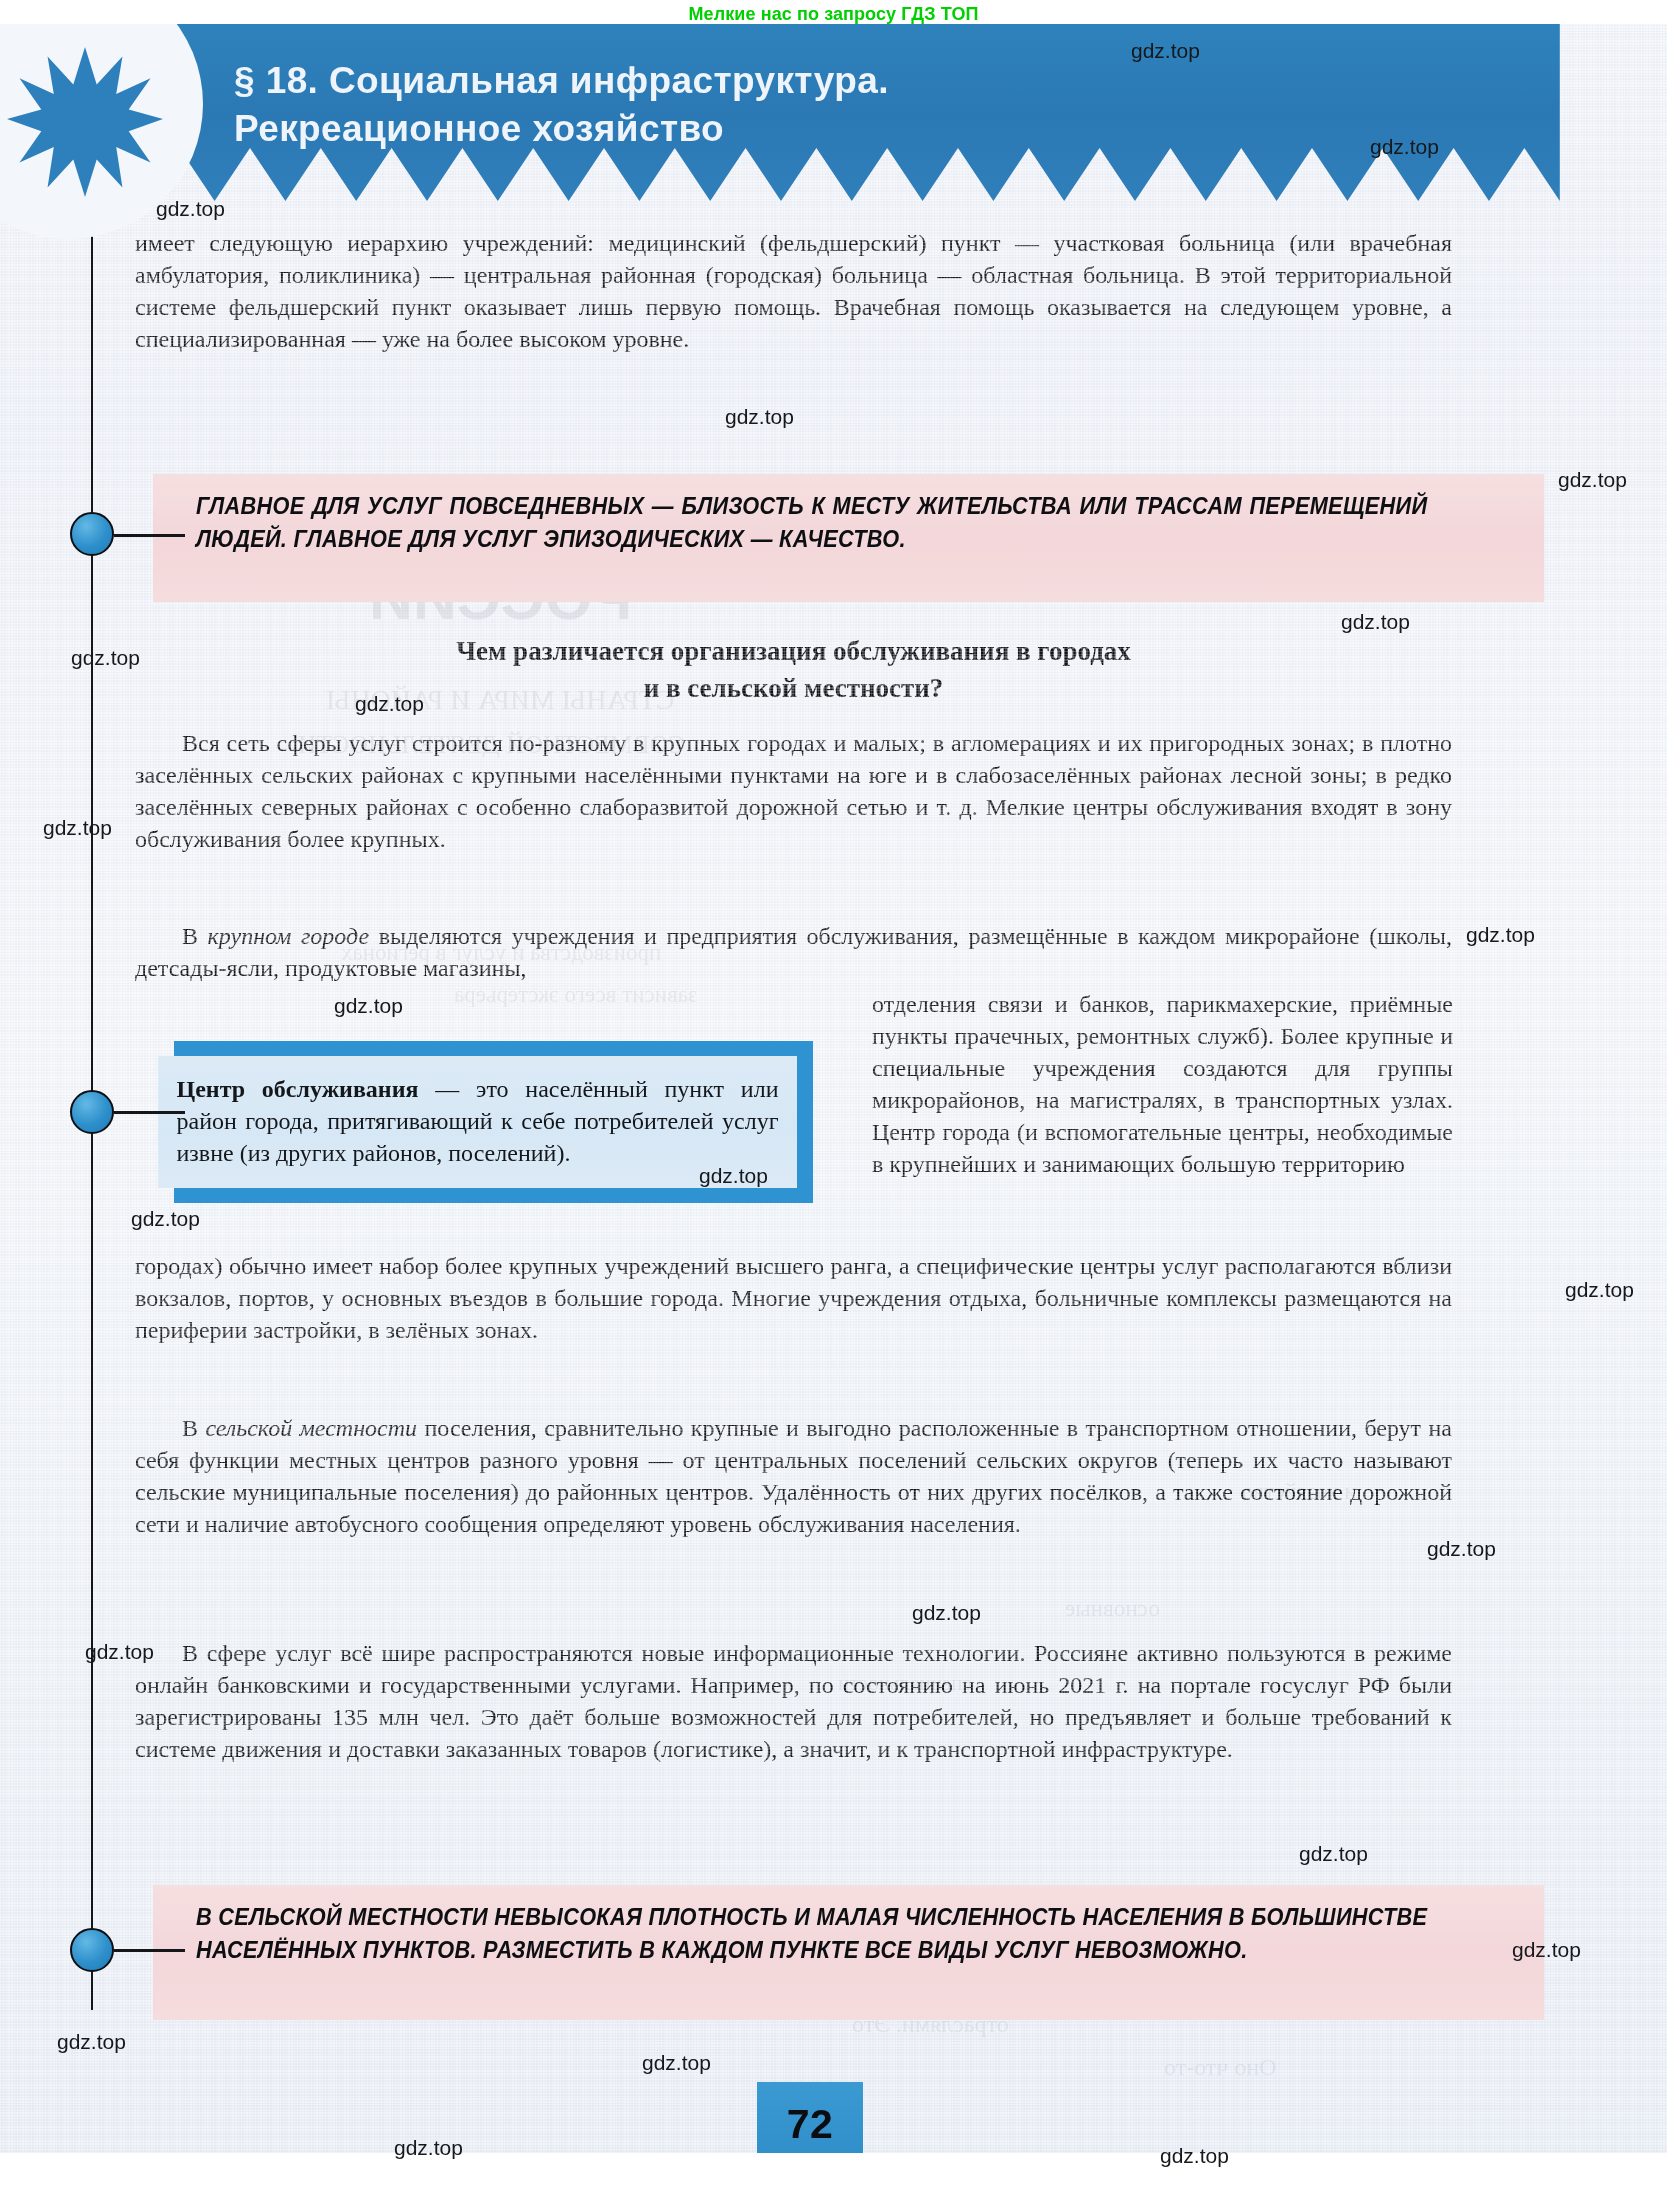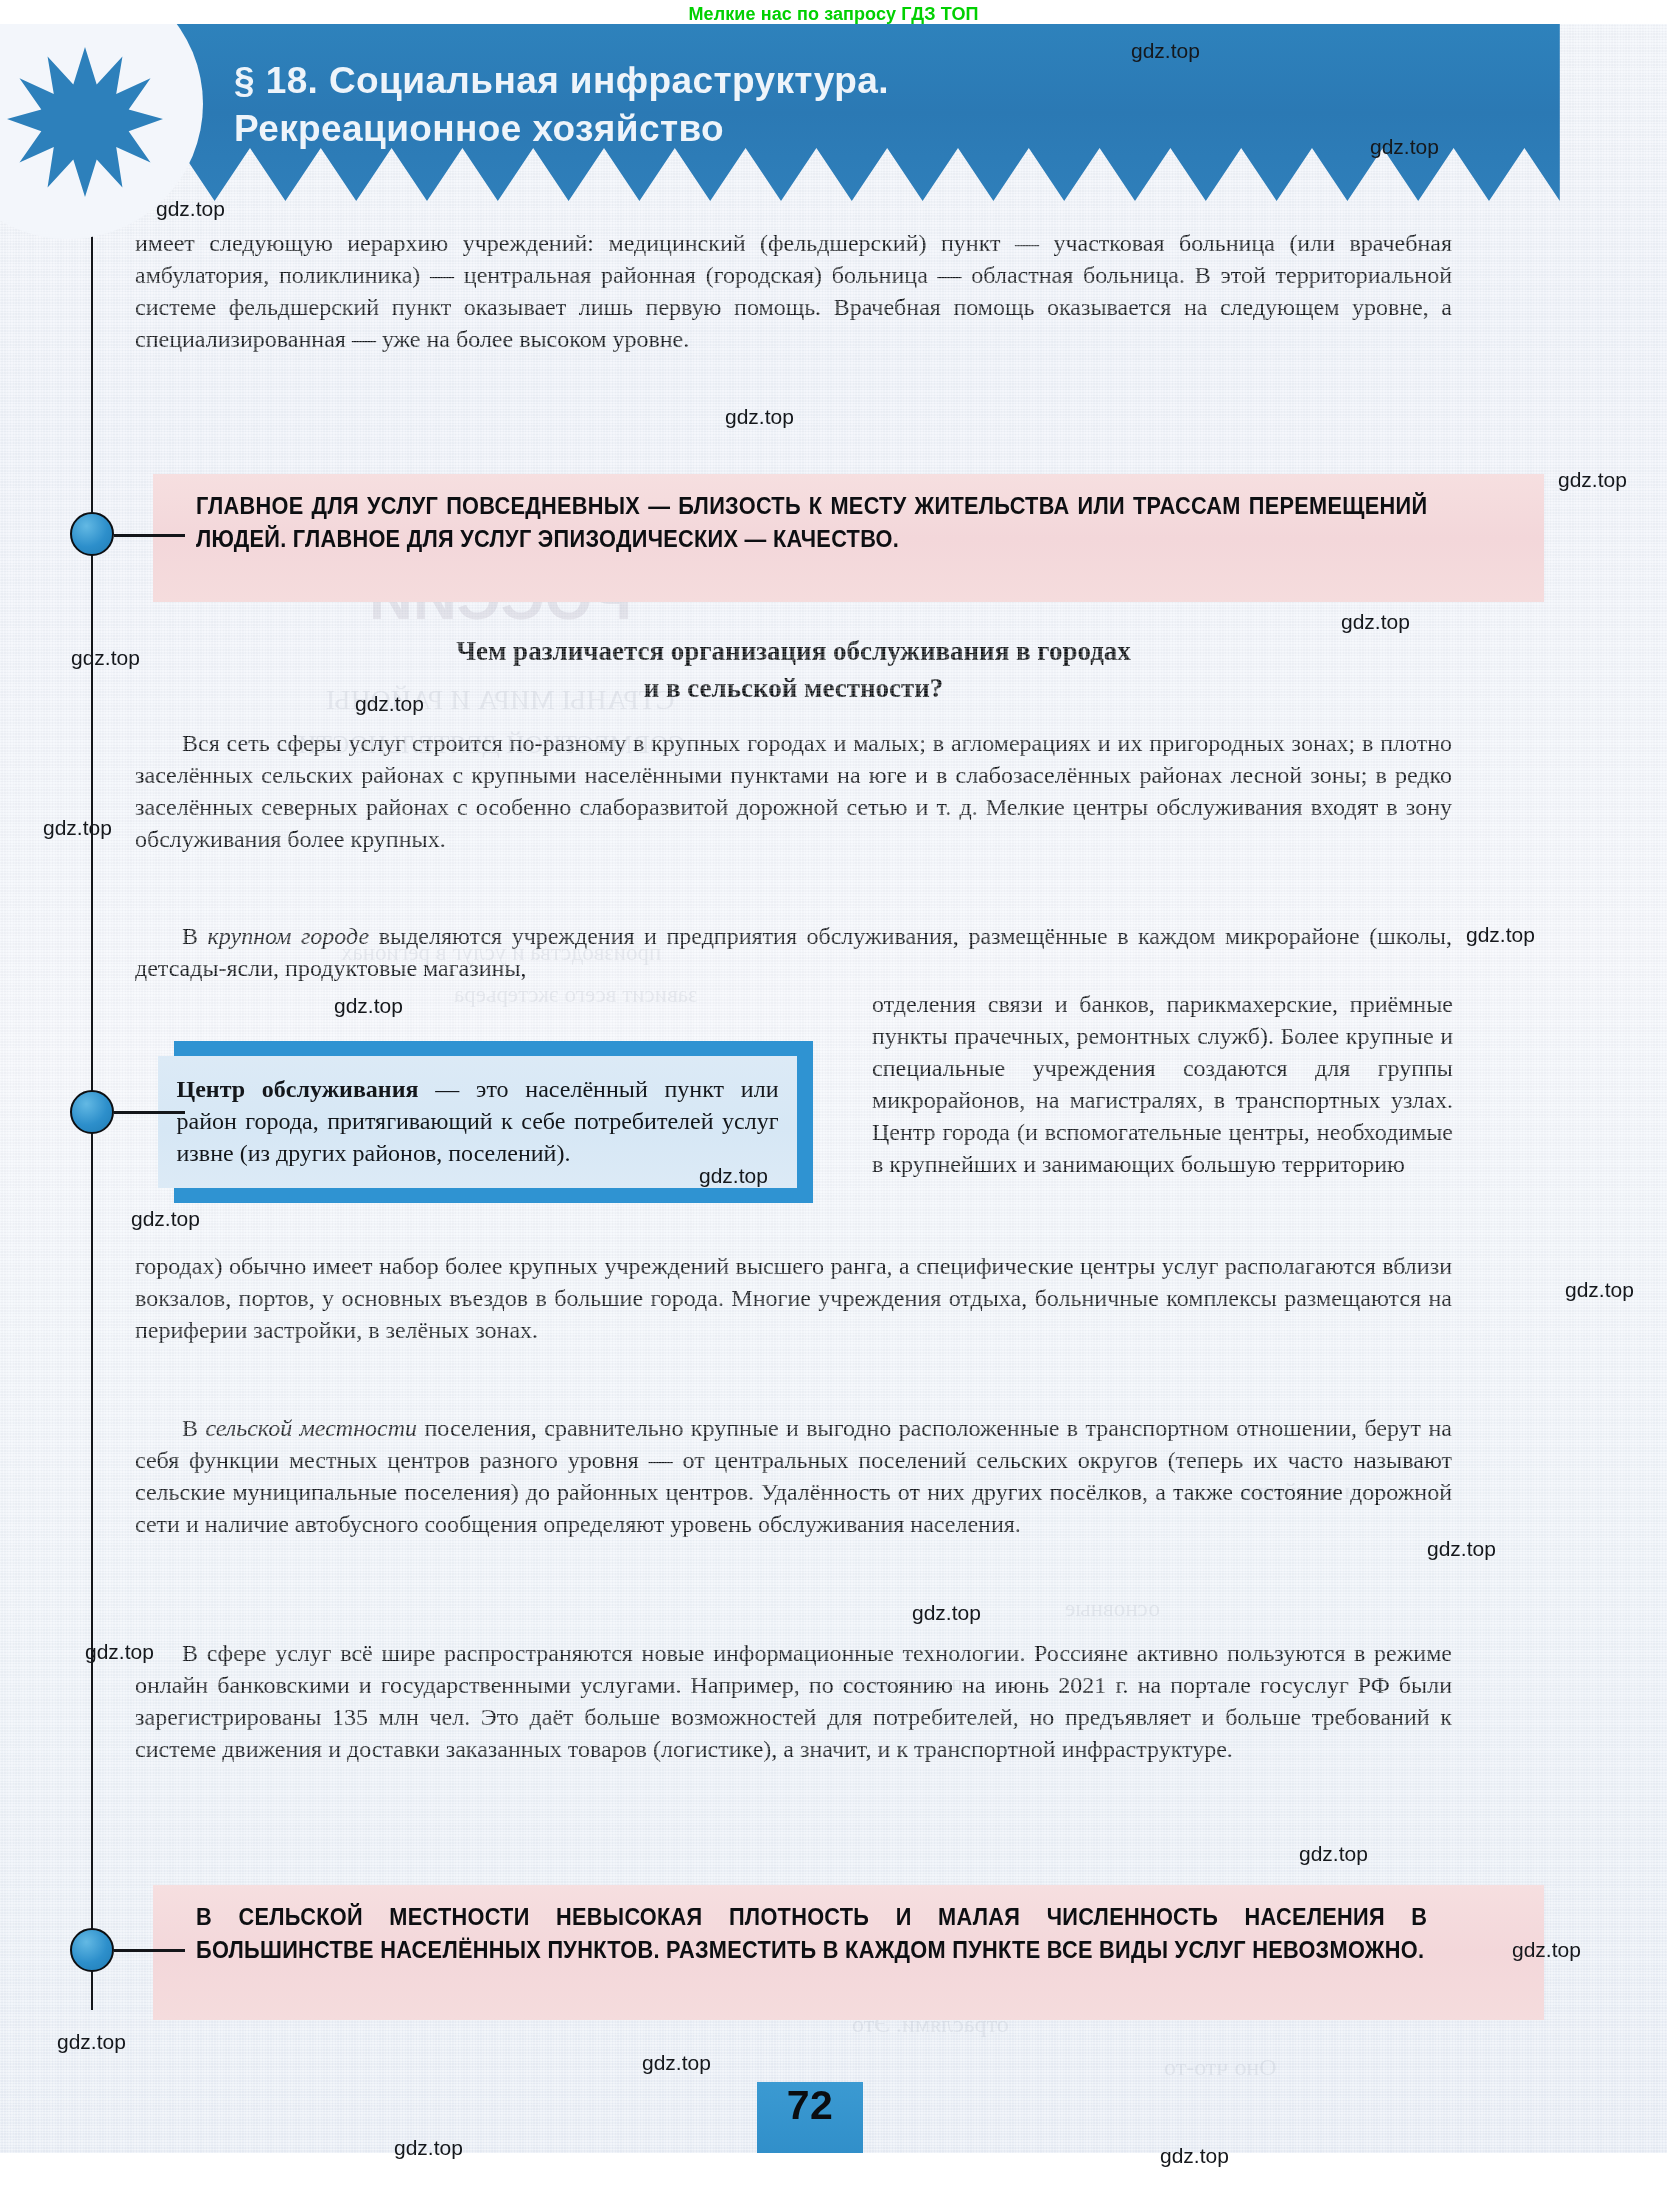--- a/index.html
+++ b/index.html
@@ -144,20 +144,21 @@
     margin:0;
   }
   p.body.indent{ text-indent: 47px; }
 
   
   .pink-box{
     position:absolute;
     background:linear-gradient(180deg,#f6dfe0 0%, #f3d7da 50%, #f5dcdd 100%);
     z-index:10;
     padding: 15.6px 24px 17px 43px;
+    font-style: italic;
   }
   .pink-box p{
     font-family:"Liberation Sans", sans-serif;
     font-weight:700;
     font-size:23.4px;
     line-height:33px;
     letter-spacing:0.3px;
     color:#0d0f12;
     text-align: justify;
     text-align-last: left;
@@ -190,21 +191,21 @@
     color:#14171b;
   }
   .def-inner b{ font-weight:700; }
 
   
   .page-num{
     position:absolute;
     width:106px; height:84px;
     background:linear-gradient(180deg,#3b9ad2 0%,#2f8dc8 100%);
     z-index:12;
-    display:flex; justify-content:center;
+    display:flex; align-items:center; justify-content:center;
   }
   .page-num span{
     font-family:"Liberation Sans", sans-serif;
     font-weight:700;
     font-size:41px;
     color:#0b0d10;
     letter-spacing:0.4px;
   }
 
   

